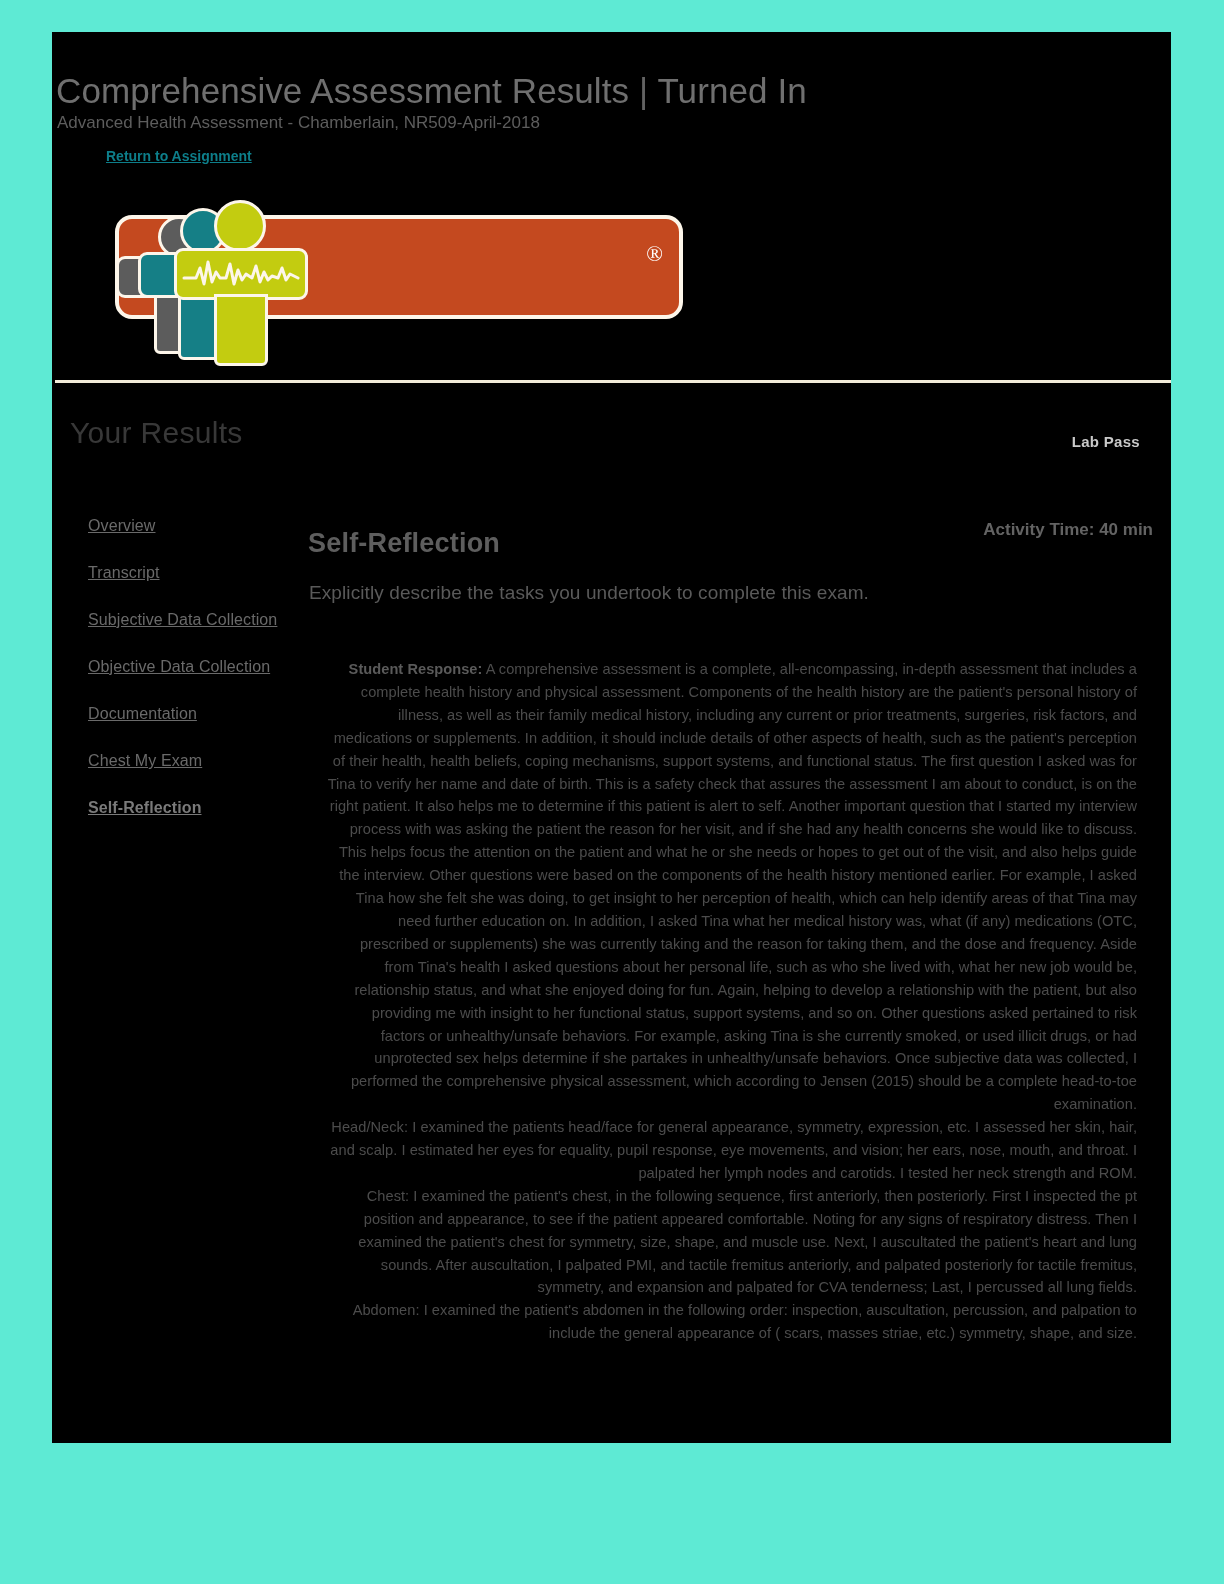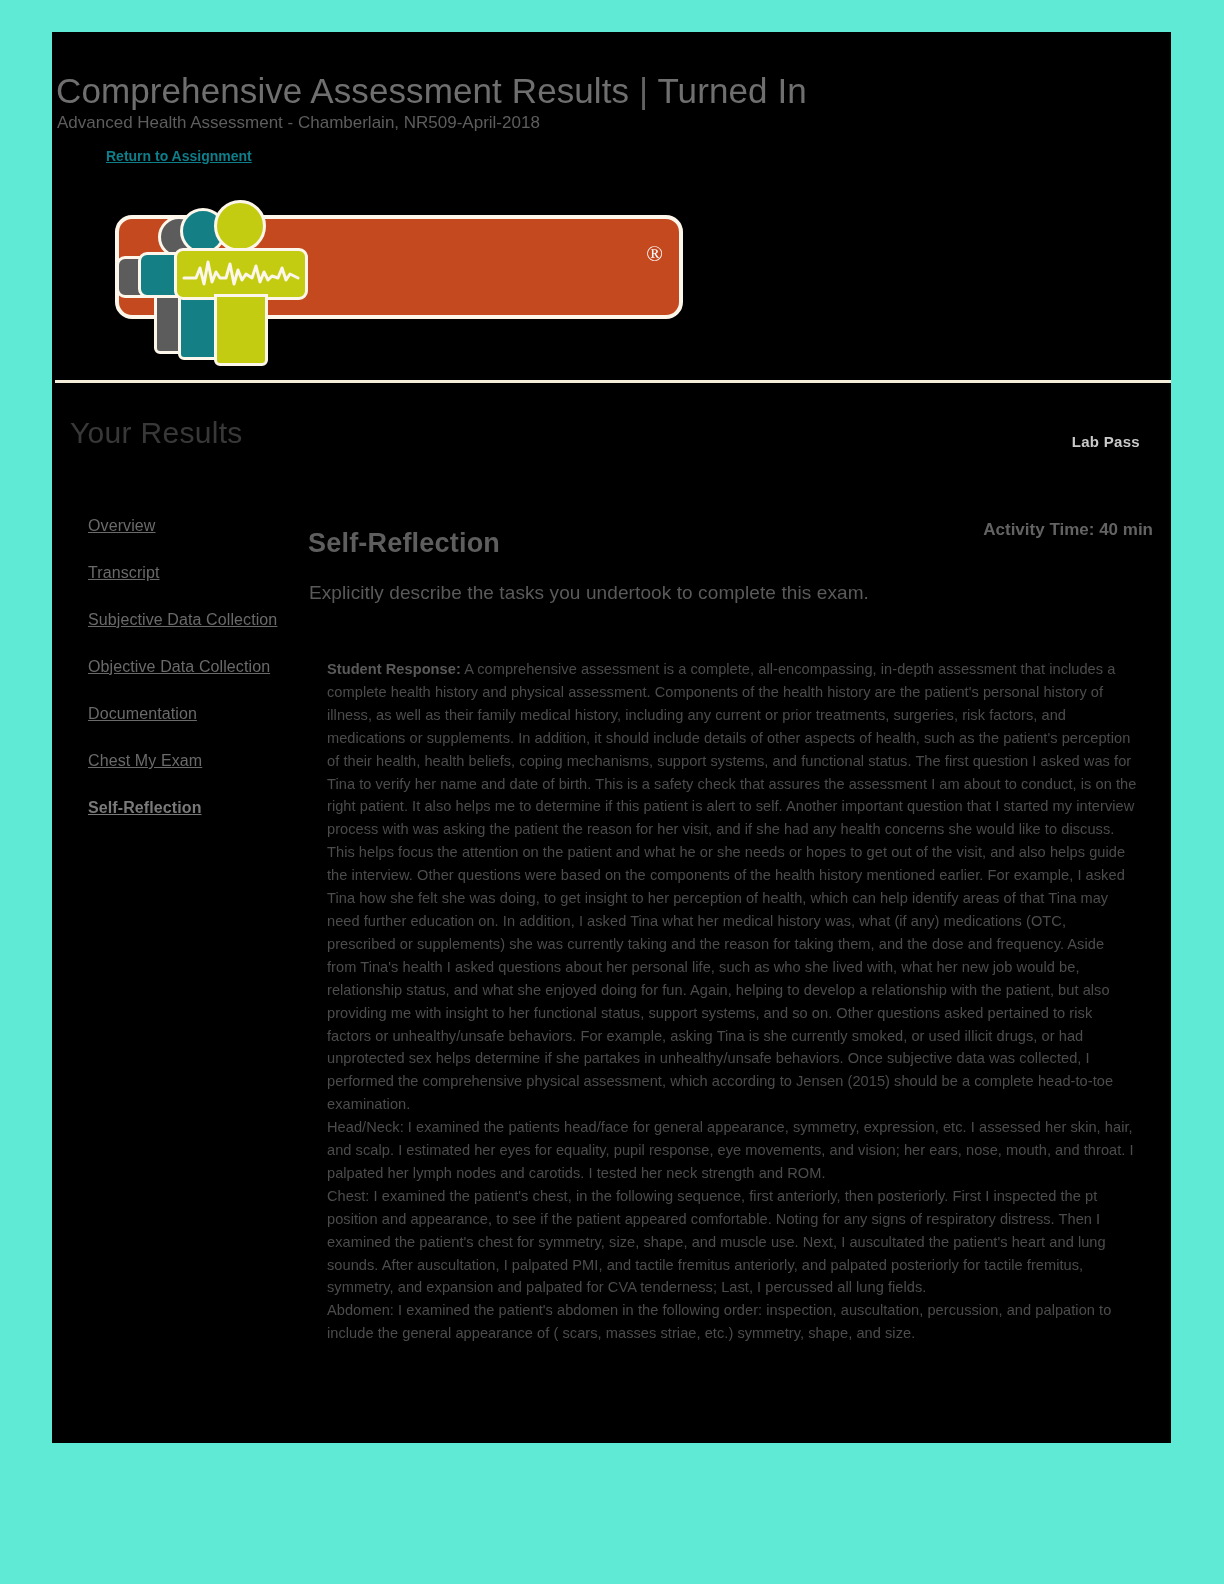--- a/index.html
+++ b/index.html
@@ -258,20 +258,21 @@
   }
   #response {
     position: absolute;
     left: 19px;
     top: 148px;
     width: 810px;
     font-size: 14.6px;
     line-height: 22.9px;
     color: #4c4c4c;
     letter-spacing: 0.05px;
+    text-align: right;
   }
   #response .label {
     font-weight: bold;
     color: #5a5a5a;
   }
   #response p {
     margin: 0;
   }
 </style>
 </head>

